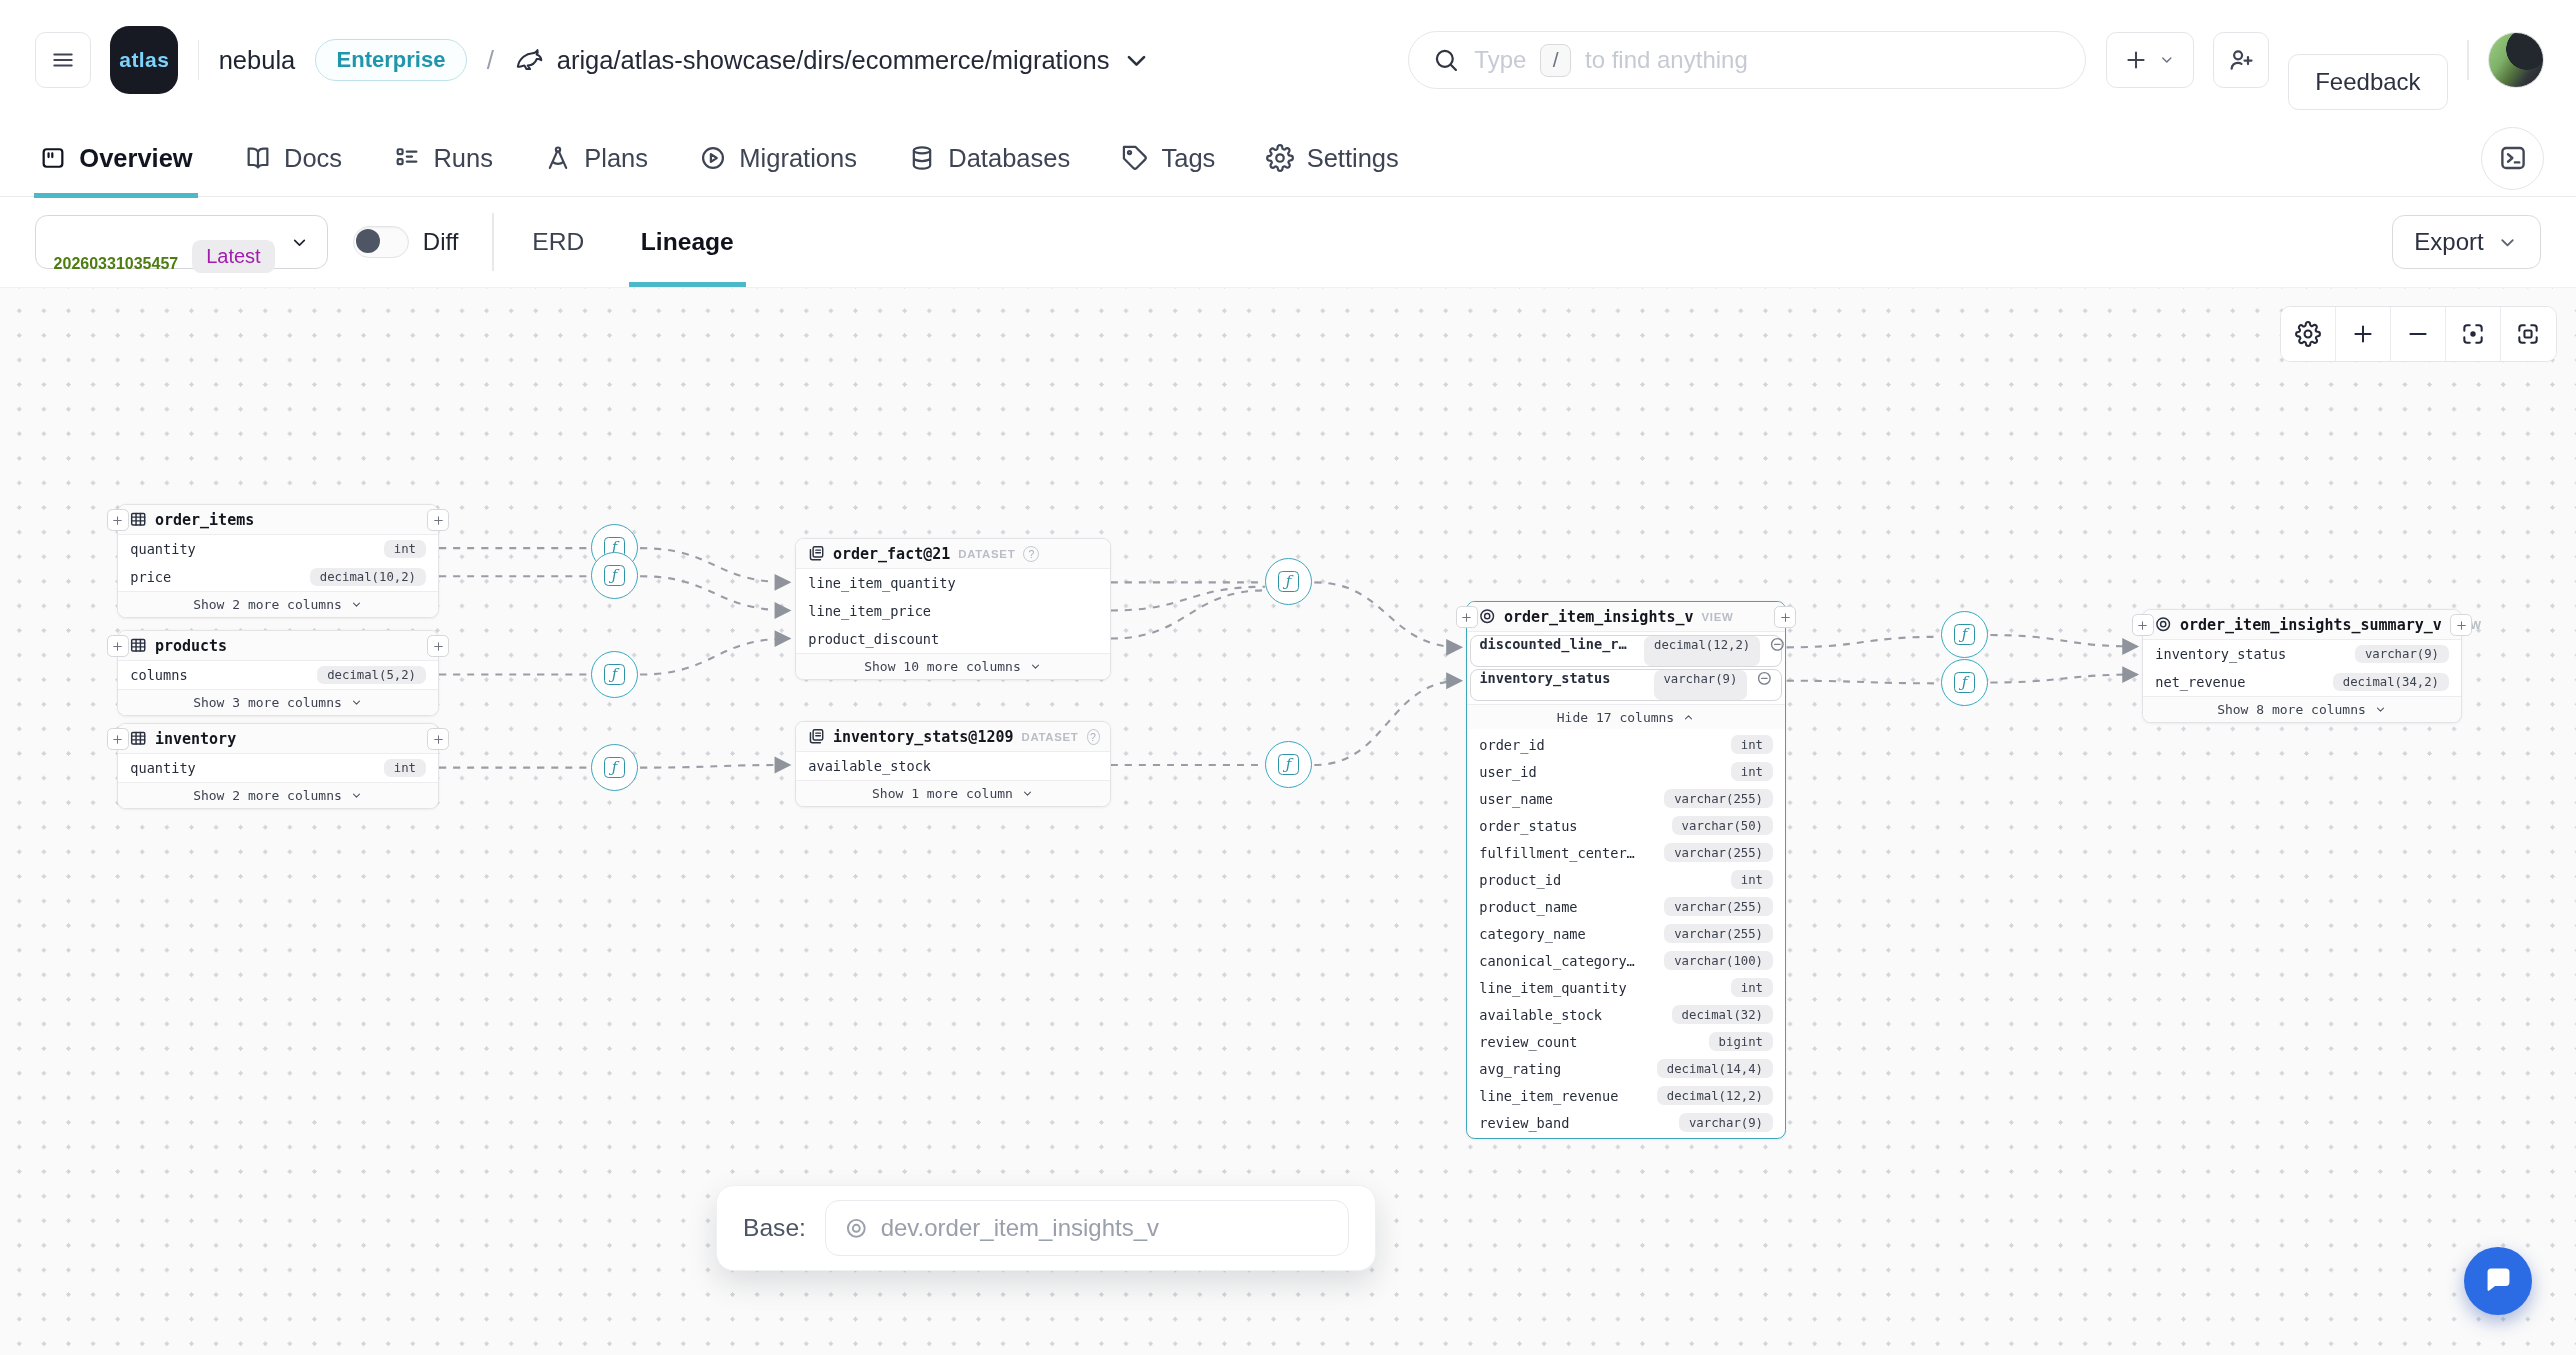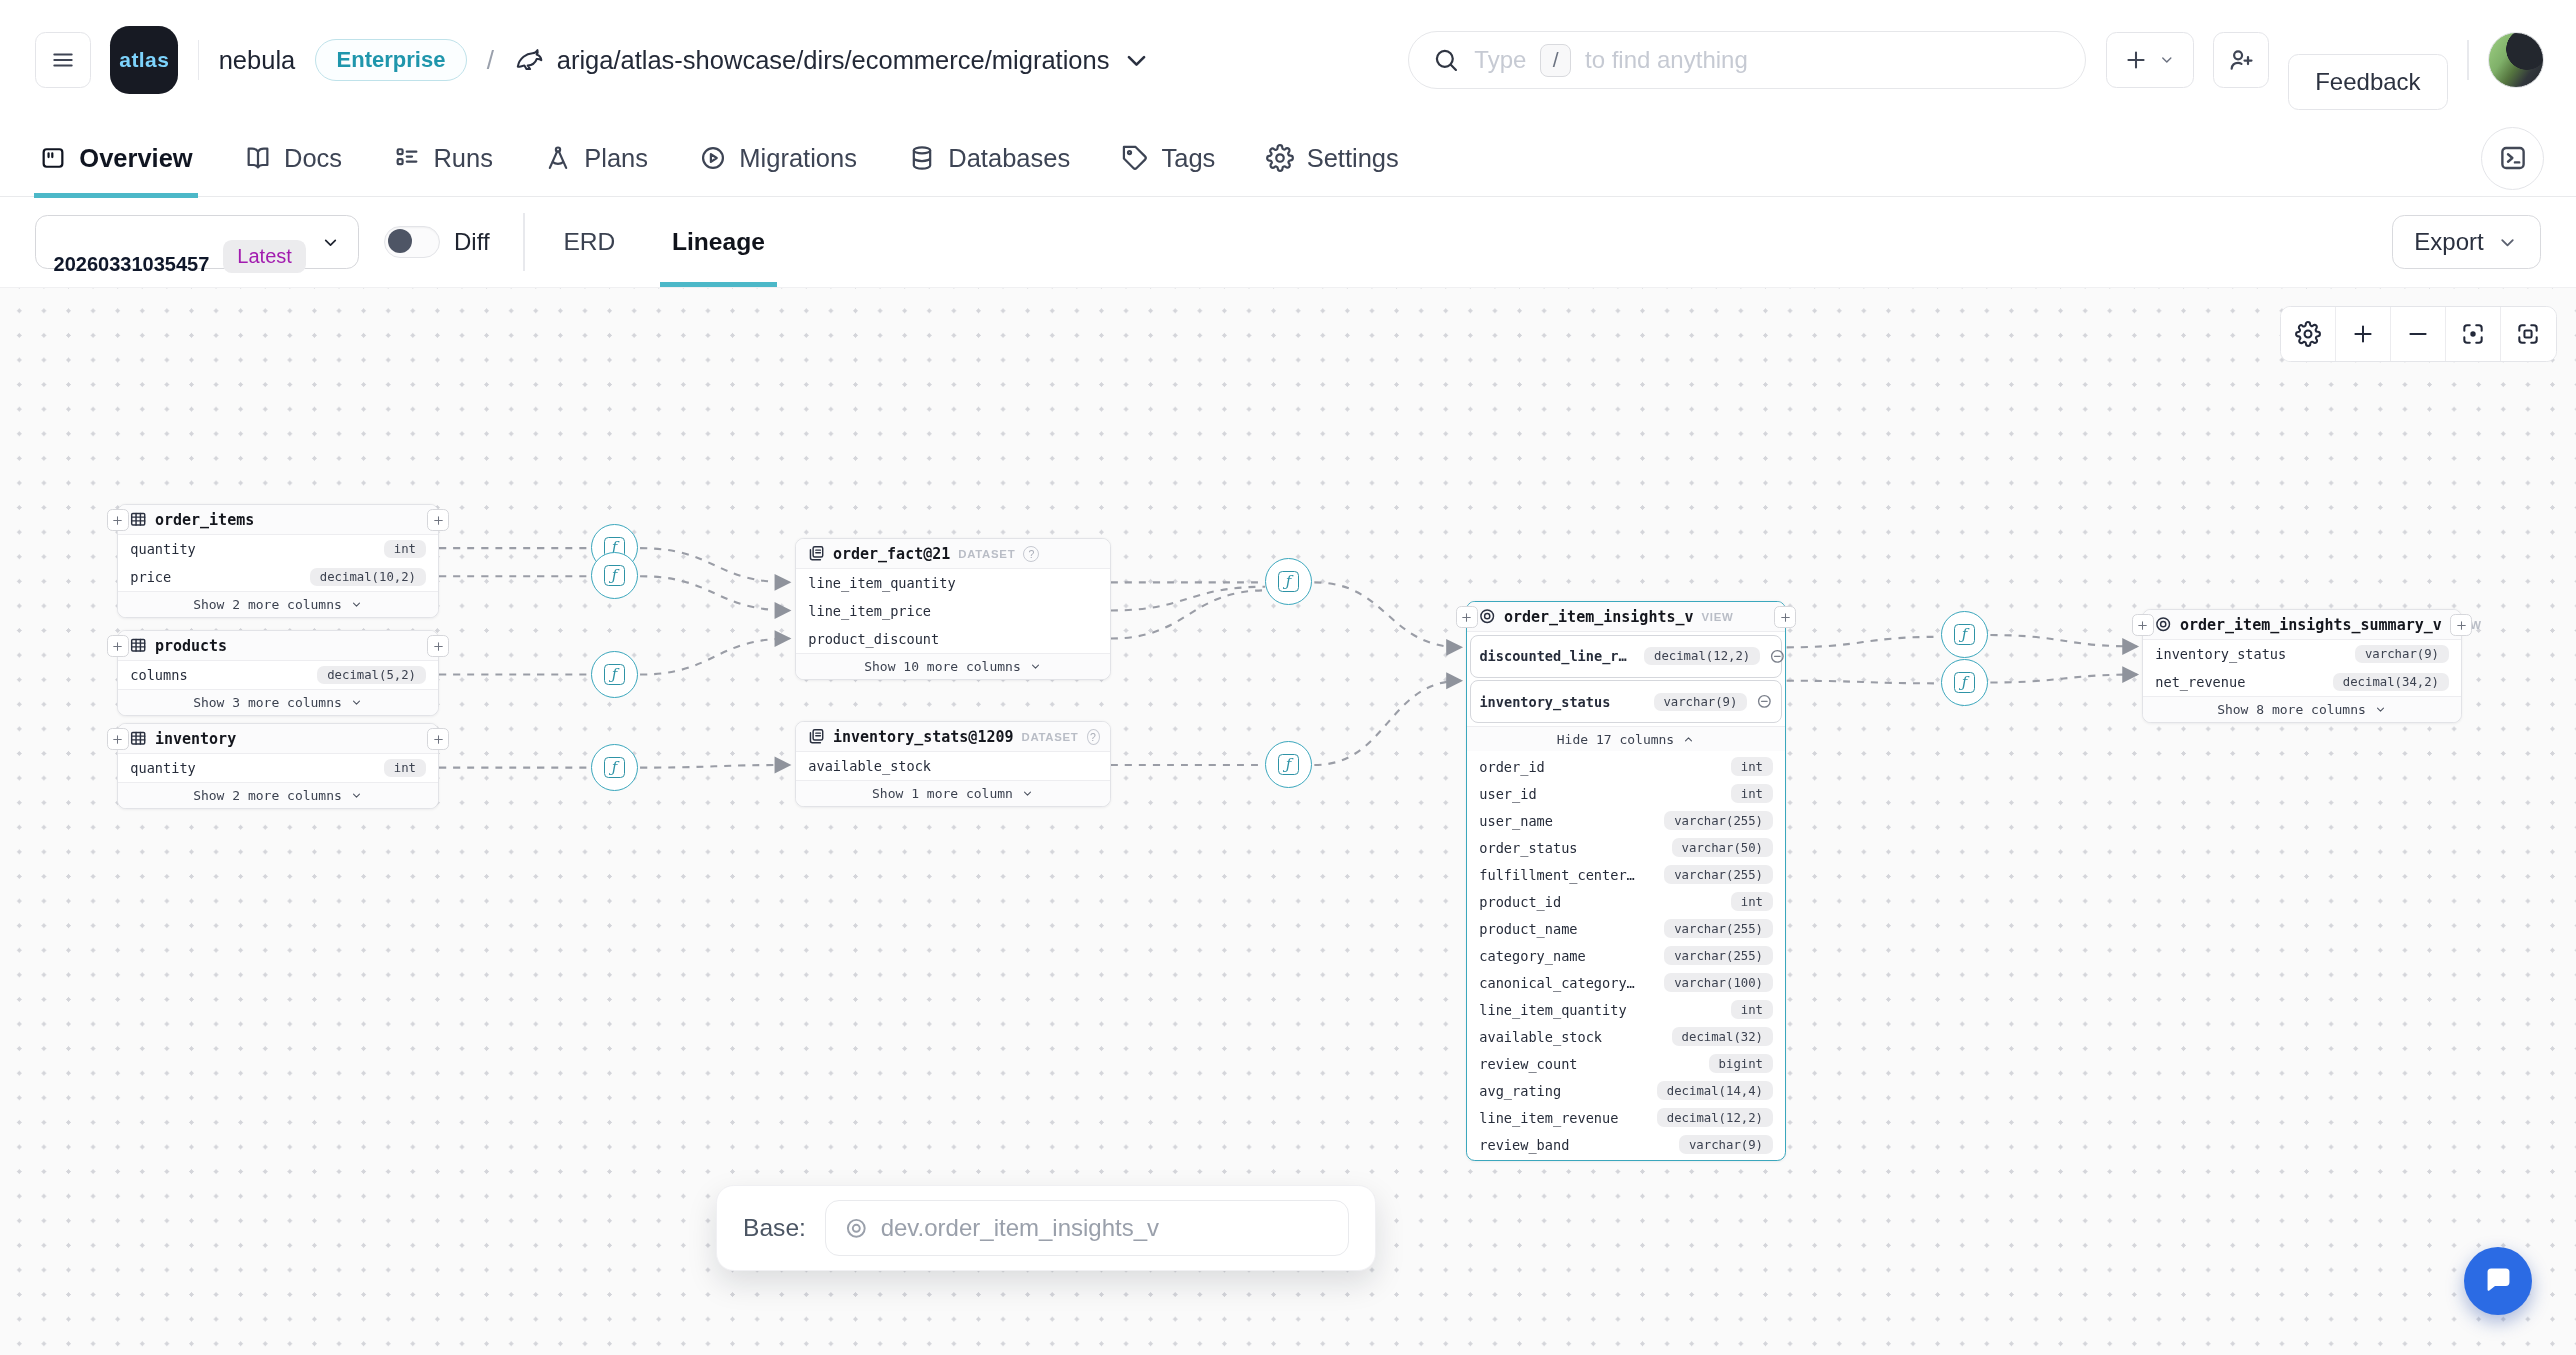--- a/index.html
+++ b/index.html
@@ -56,21 +56,21 @@
   .tab.active::after { content:""; position:absolute; left:-5.3px; right:-5.3px; bottom:-1.8px;
     height:5.3px; background:#4cb8c8; }
   .nav-right { margin-left:auto; display:flex; align-items:center; }
   .roundbtn { width:63px; height:63px; border-radius:50%; }
   .roundbtn .ic { width:30px; height:30px; color:#424856; }
 
   
   .toolbar { height:90px; display:flex; align-items:center; padding:0 35px; gap:24.6px; background:#fff; }
   .verselect { height:54px; border:1.3px solid #d6d7db; border-radius:12.3px; display:flex;
     align-items:center; gap:14px; padding:0 17.6px; cursor:pointer; background:#fff; }
-  .ver-num { font-size:20px; font-weight:600; color:#0f172a;margin-top:44px; }
+  .ver-num { font-size:16px; font-weight:600; color:#4d7c0f;margin-top:44px; }
   .ver-badge { background:#ececee; color:#a21caf; font-size:20px; padding:5.3px 14px; border-radius:8.8px;margin-top:29px; }
   .toggle-wrap { display:flex; align-items:center; gap:14px; cursor:pointer; }
   .toggle { width:56px; height:32px; border-radius:877px; background:#fbfbfc; border:1.3px solid #e3e4e8;
     box-shadow:inset 0 0.9px 1.8px rgba(0,0,0,.05); position:relative; }
   .knob { position:absolute; left:2.6px; top:2.2px; width:24px; height:24px; border-radius:50%; background:#4e5565; }
   .toggle-label { font-size:24px; font-weight:500; color:#1f2430; }
   .tb-div { width:1.8px; height:58px; background:#e8e9ed; margin:0 8.8px; }
   .viewtabs { display:flex; align-items:stretch; gap:46px; height:90px; }
   .viewtab { display:flex; align-items:center; font-size:24.6px; color:#3a4150; position:relative; cursor:pointer; padding:0 5.3px; }
   .viewtab.active { color:#10131b; font-weight:700; }
@@ -114,22 +114,22 @@
     justify-content:center; cursor:pointer; z-index:6; }
   .node-add .ic { width:13px; height:13px; }
   .node-add.left { left:-11.4px; }
   .node-add.right { right:-11.4px; }
   .nrow { height:28px; display:flex; align-items:center; gap:8.8px; padding:0 12.3px; cursor:pointer; }
   .cname { font-size:13.6px; color:#262c3a; white-space:nowrap; }
   .cname.b { font-weight:bold; }
   .spacer { flex:1; }
   .pill { background:#ededef; color:#3c4250; font-size:12.3px; padding:2.2px 9.7px; border-radius:7px; white-space:nowrap; }
   .pinned-wrap { padding:2.6px 2.6px 0 2.6px; }
-  .pinned-row { height:43px; margin-bottom:2.6px; border:1.1px solid #d5d7dc; border-radius:8px;
-    display:flex; align-items:center; gap:8.8px; padding:0 8.8px; background:#fff; cursor:pointer; }
+  .pinned-row { height:32px; margin-bottom:2.6px; border:1.1px solid #d5d7dc; border-radius:8px;
+    display:flex; gap:8.8px; padding:0 8.8px; background:#fff; cursor:pointer; }
   .minus-ic { width:16.7px; height:16.7px; color:#7a7f8a; cursor:pointer; }
   .hide-bar, .node-footer { height:25.5px; display:flex; align-items:center; justify-content:center;
     gap:8px; background:#fbfbfc; border-top:0.9px solid #ededf0; font-size:13px; color:#3c4250; cursor:pointer; }
   .node-footer { border-radius:0 0 8px 8px; }
   .hide-bar .ic, .node-footer .ic { width:13px; height:13px; color:#4a505e; }
 
   .base-bar { position:absolute; left:716px; top:897px; width:660px; height:86px; background:#fff;
     border:0.9px solid #f0f0f3; border-radius:17.6px; box-shadow:0 12.3px 30px rgba(18,25,40,.13);
     display:flex; align-items:center; gap:19.3px; padding:0 26px; z-index:9; }
   .base-label { font-size:24.6px; color:#4b5563; }

